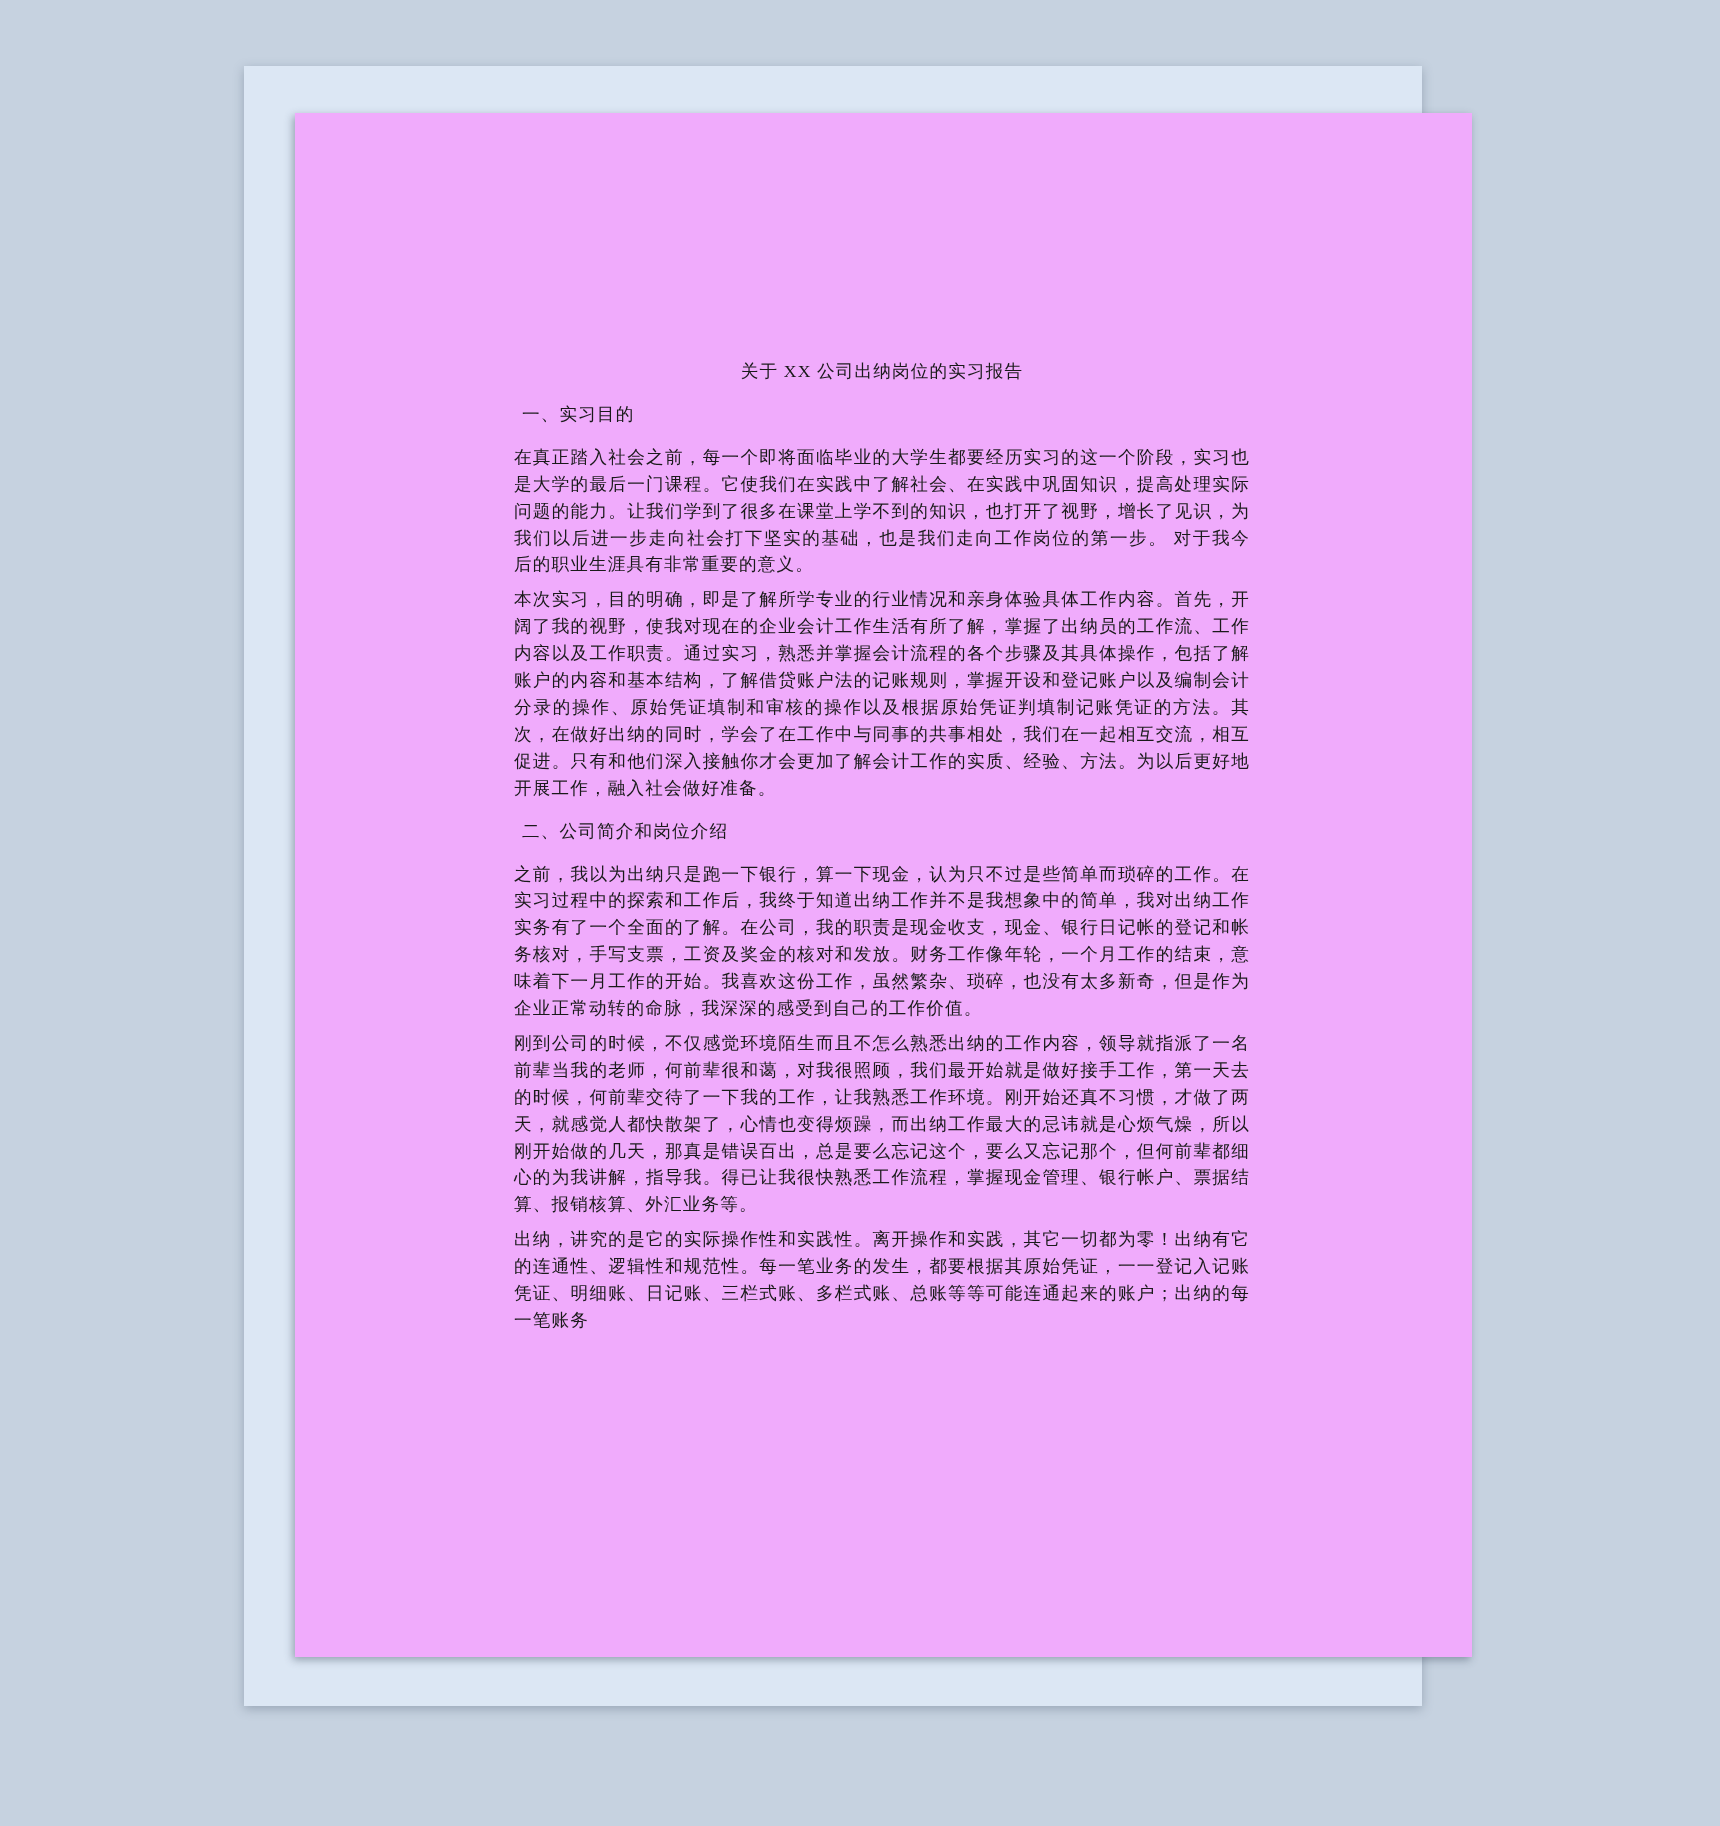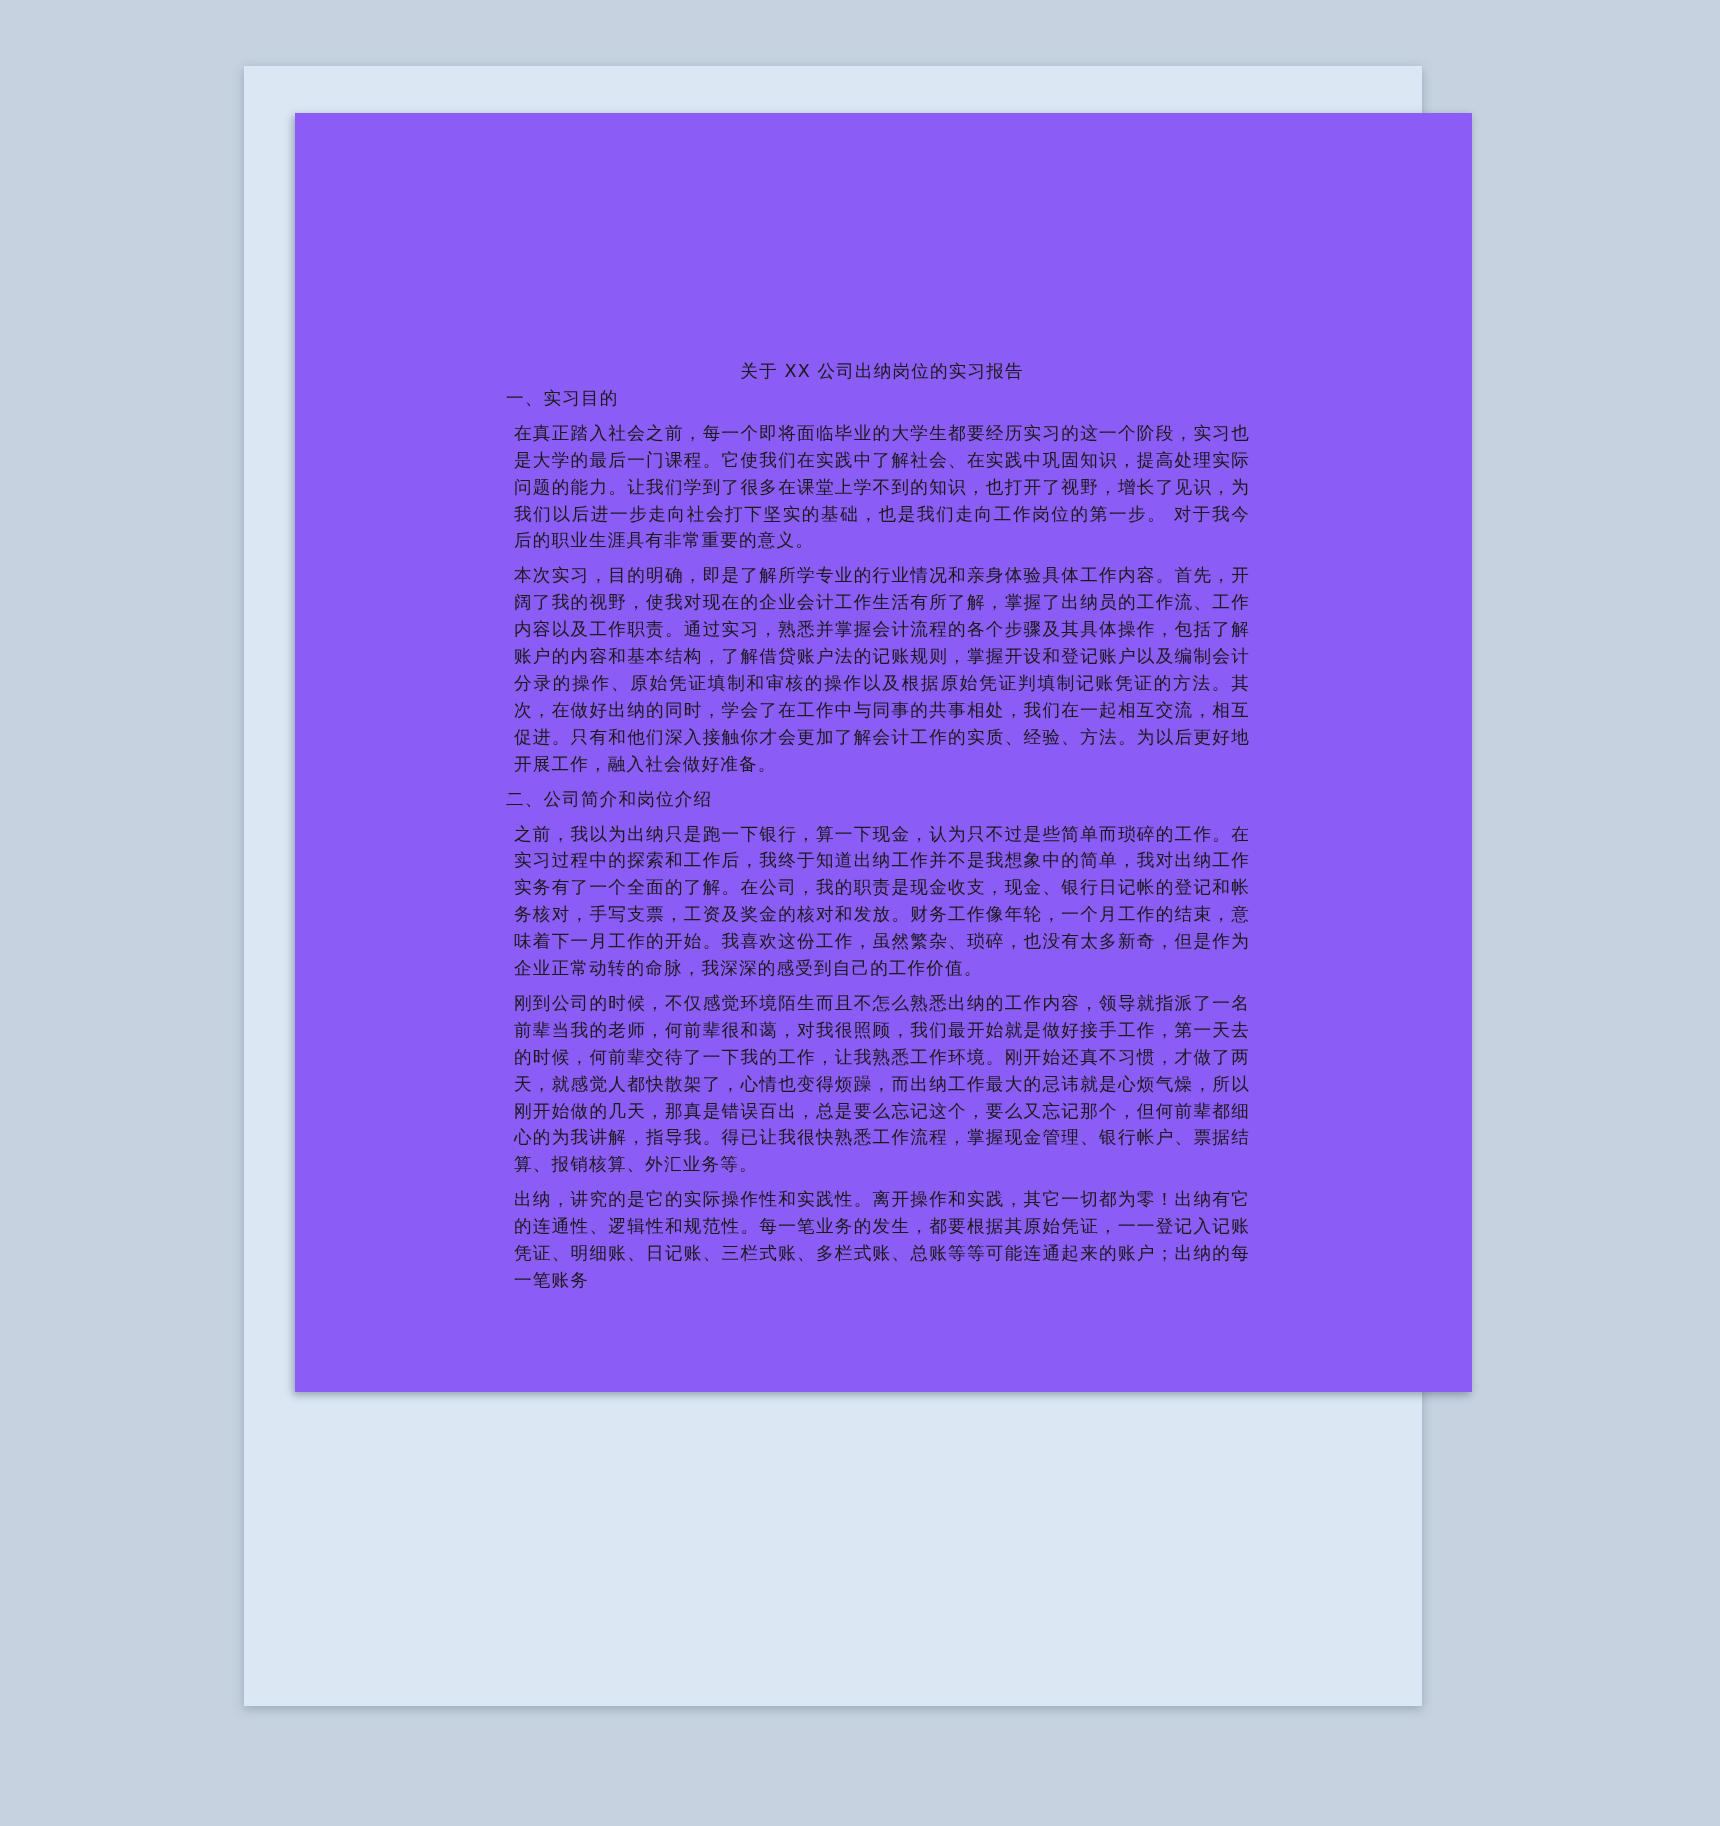--- a/index.html
+++ b/index.html
@@ -21,23 +21,24 @@
       width: 1178px;
       height: 1640px;
       background: #dce7f4;
       box-shadow: 0 3px 10px rgba(70, 85, 105, 0.35);
     }
     .front-page {
       position: absolute;
       left: 295px;
       top: 113px;
       width: 1177px;
-      height: 1279px;
-      background: #8b5cf6;
+      height: 1544px;
+      background: #f0abfc;
       box-shadow: -2px 3px 8px rgba(60, 75, 95, 0.45);
+      font-family: Liberation Serif, serif;
     }
     .doc-body {
       position: absolute;
       left: 211px;
       top: 245px;
       width: 752px;
       color: #1a1a1a;
       font-size: 17.6px;
       line-height: 26.9px;
       letter-spacing: 1.15px;
@@ -45,21 +46,21 @@
       text-justify: inter-character;
     }
     .doc-title {
       text-align: center;
       margin: 0;
       font-weight: normal;
       font-size: 17.6px;
       line-height: 26.9px;
     }
     .doc-heading {
-      margin: 0;
+      margin: 16px;
       font-weight: normal;
       font-size: 17.6px;
       line-height: 26.9px;
     }
     .doc-para {
       margin: 8px;
       word-break: break-all;
     }
   </style>
 </head>

